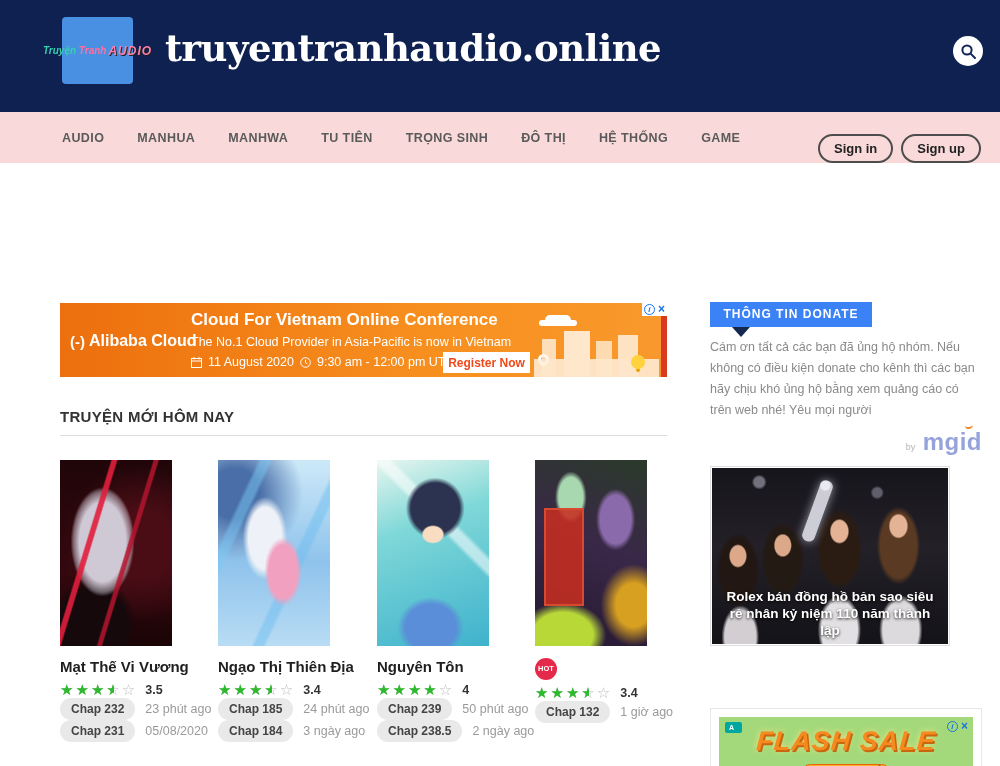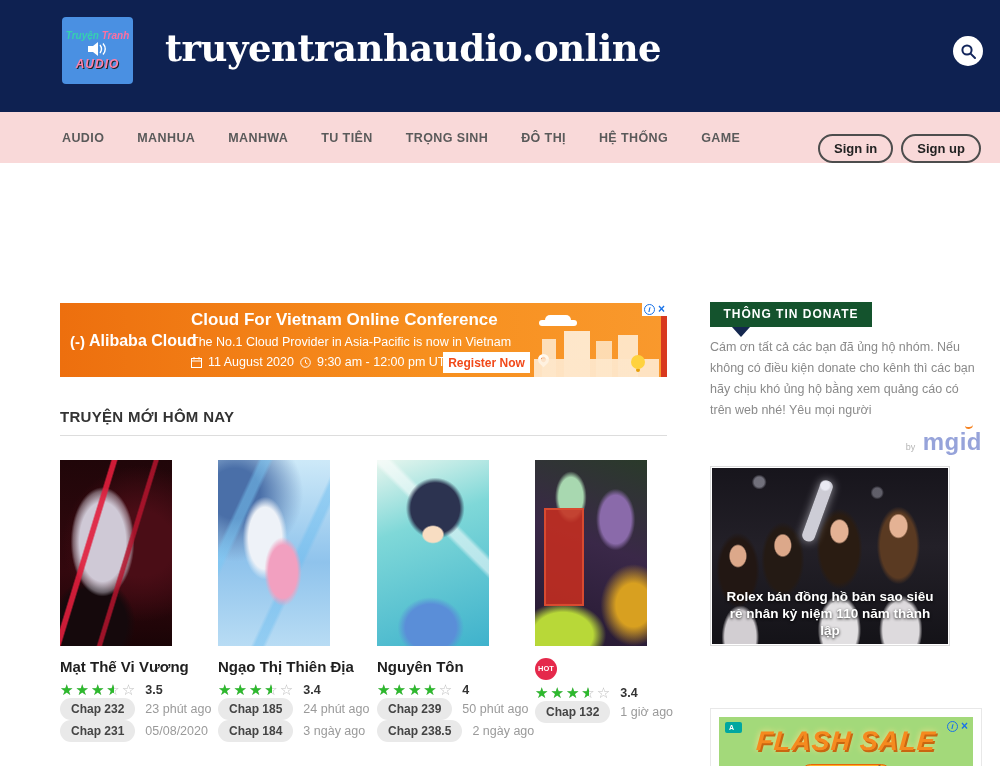--- a/index.html
+++ b/index.html
@@ -4,21 +4,21 @@
 <style>
   * { margin:0; padding:0; box-sizing:border-box; }
   html,body { width:1000px; height:766px; }
   body { position:relative; overflow:hidden; background:#fff;
          font-family:"Liberation Sans", sans-serif; }
 
   
   .header { position:absolute; left:0; top:0; width:1000px; height:112px; background:#0e2151; }
   .logo-box { position:absolute; left:62px; top:17px; width:71px; height:67px;
               background:#4a90e2; border-radius:4px; cursor:pointer;
-              display:flex; flex-direction:column; align-items:center; justify-content:center; gap:1px; }
+              display:flex; flex-direction:row; align-items:center; justify-content:center; gap:1px; }
   .logo-line1 { font-size:10px; font-style:italic; font-weight:bold; white-space:nowrap; }
   .logo-w1 { color:#35d0b0; }
   .logo-w2 { color:#ff6fa0; }
   .logo-speaker { width:20px; height:14px; }
   .logo-audio { color:#ff7fa8; font-weight:bold; font-style:italic; font-size:12px;
                 text-shadow:1px 1px 0 #222; letter-spacing:1px; }
   .site-title { position:absolute; left:165px; top:26px; color:#fff;
                 font-family:"DejaVu Serif", serif; font-weight:bold; font-size:37px;
                 letter-spacing:-0.5px; cursor:pointer; }
   .search-btn { position:absolute; right:17px; top:36px; width:30px; height:30px;
@@ -120,21 +120,21 @@
   .stars-clip { position:absolute; left:0; top:0; overflow:hidden; white-space:nowrap; }
   .stars-fill { color:#2db92d; }
   .rating-num { color:#333; font-size:12.5px; font-weight:bold; }
   .chip-row { margin-top:0; display:flex; align-items:center; gap:10px; }
   .chip { background:#e9e9e9; border-radius:12px; padding:4px 11px; font-size:12px; font-weight:bold;
           color:#444; white-space:nowrap; cursor:pointer; }
   .chip-time { color:#9a9a9a; font-size:12.5px; white-space:nowrap; }
 
   
   .sidebar { position:absolute; left:710px; top:302px; width:272px; }
-  .donate-ribbon { position:relative; width:162px; height:25px; background:#14532d; color:#fff;
+  .donate-ribbon { position:relative; width:162px; height:25px; background:#3b82f6; color:#fff;
                    font-size:12px; font-weight:bold; letter-spacing:1px; text-align:center; line-height:25px; }
   .donate-ribbon::after { content:""; position:absolute; left:22px; top:25px; width:0; height:0;
                           border-left:9px solid transparent; border-right:9px solid transparent;
                           border-top:10px solid #14274f; }
   .donate-text { margin-top:10px; color:#8a8a8a; font-size:12.5px; line-height:21px; }
   .mgid-row { margin-top:7px; text-align:right; cursor:pointer; }
   .mgid-by { color:#b5b5b5; font-size:9px; margin-right:3px; }
   .mgid-brand { position:relative; color:#96a3da; font-size:24px; font-weight:bold; letter-spacing:.5px; }
   .mgid-tick { position:absolute; right:9px; top:-4px; width:8px; height:5px;
                border-bottom:2px solid #f58220; border-radius:0 0 8px 8px; transform:rotate(-6deg); }

